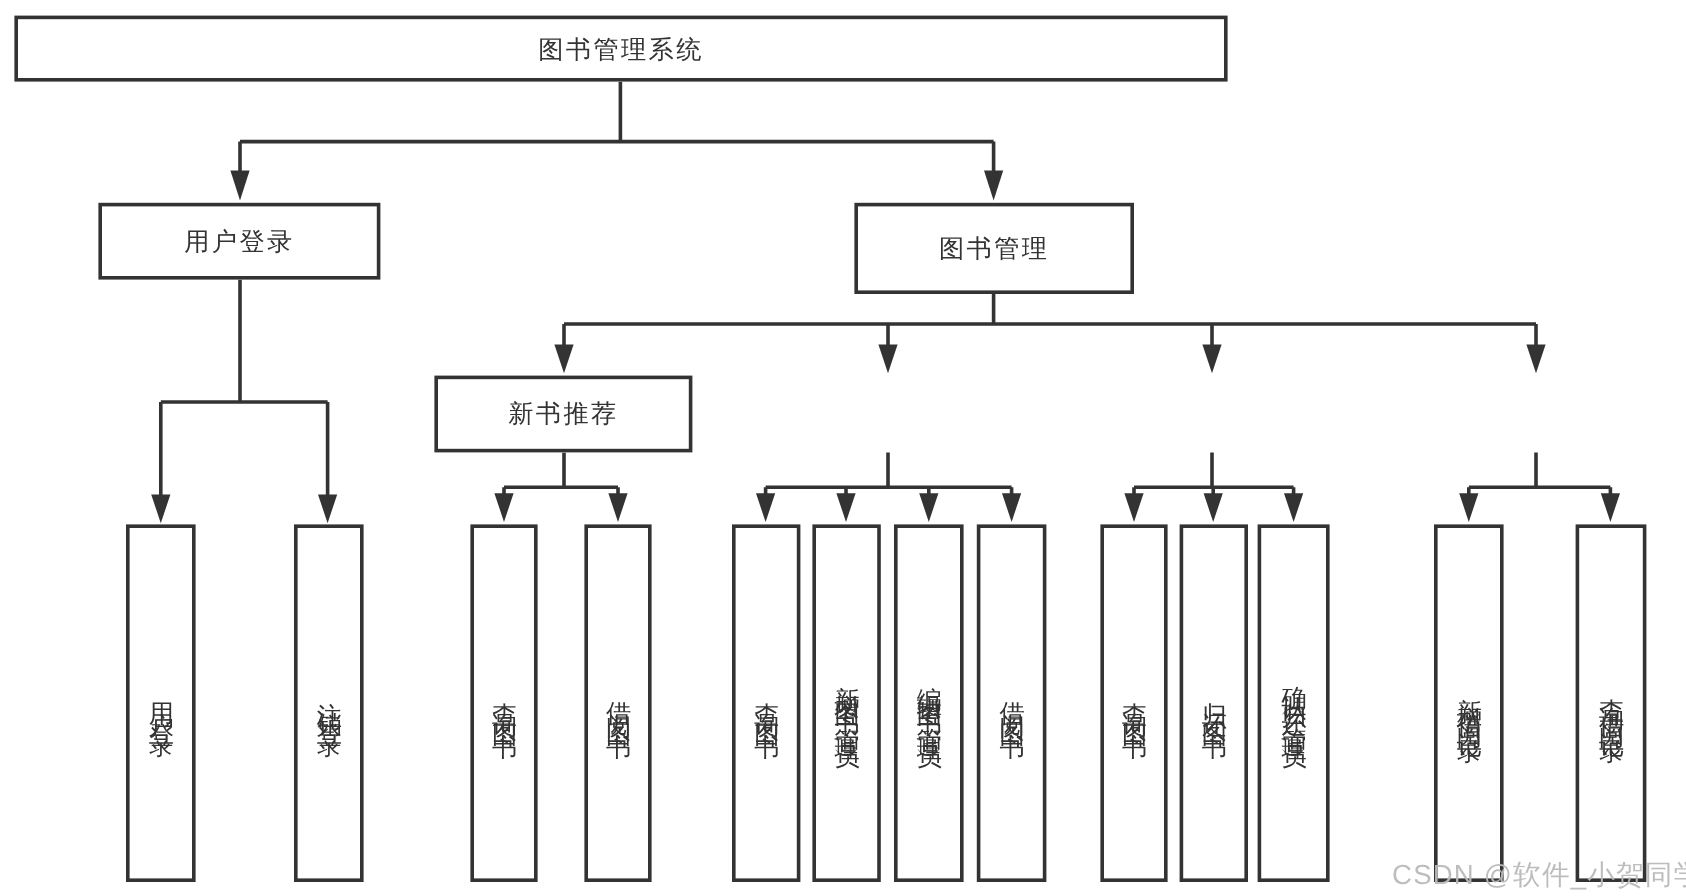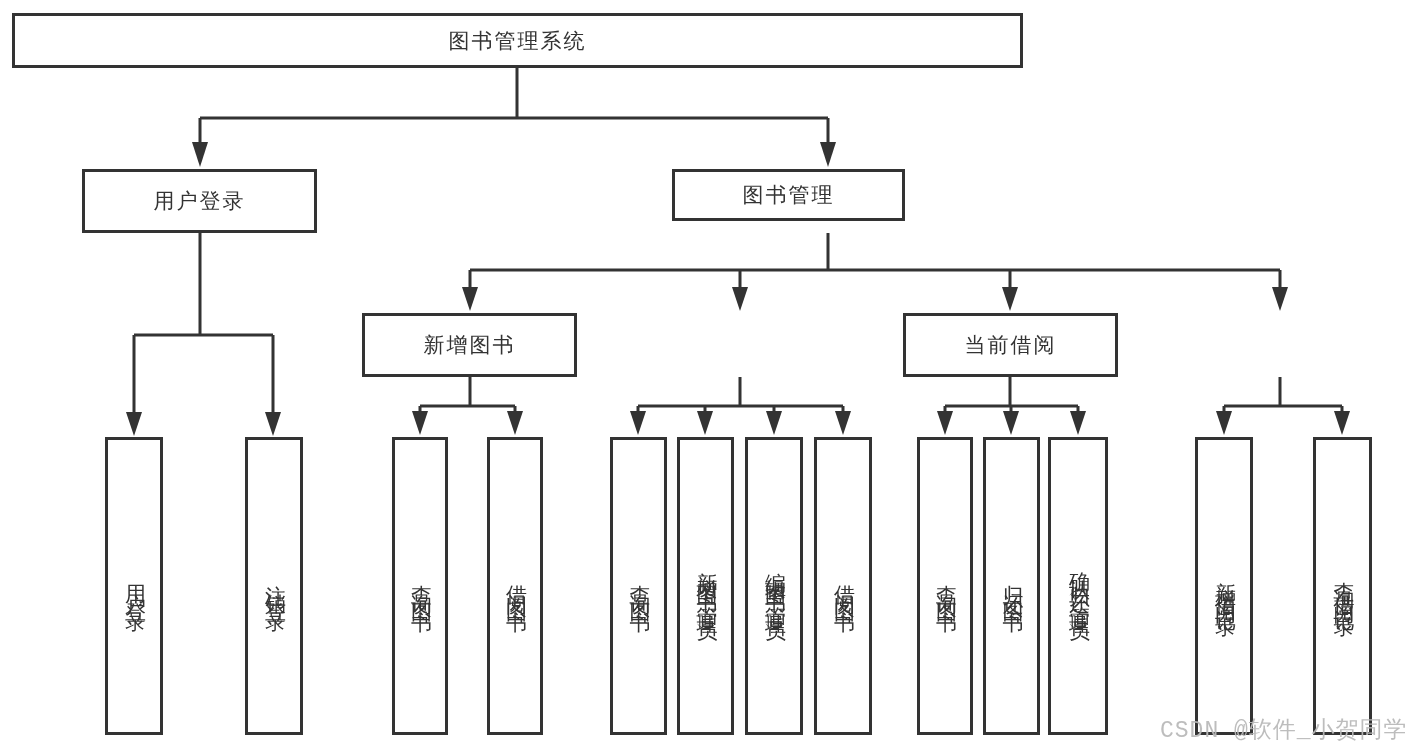--- a/index.html
+++ b/index.html
@@ -1,20 +1,20 @@
 <!DOCTYPE html>
 <html><head>
 <meta charset="utf-8">
 <style>
   html,body{margin:0;padding:0;background:#ffffff;}
   .canvas{
     position:relative;
     width:1405px;height:747px;
     background:#ffffff;
-    font-family:Liberation Mono, monospace;
+    font-family:Liberation Sans, sans-serif;
     overflow:hidden;
   }
   .connectors{position:absolute;left:0;top:0;width:1405px;height:747px;}
   .node{
     position:absolute;
     box-sizing:border-box;
     border:3px solid #333333;
     background:#ffffff;
     display:flex;
     align-items:center;
@@ -97,36 +97,33 @@
     </g>
   </svg>
 
   <div class="node hnode" style="left:12px;top:13px;width:1011px;height:55px">
     <span>图书管理系统</span>
   </div>
 
   <div class="node hnode" style="left:82px;top:169px;width:235px;height:64px">
     <span>用户登录</span>
   </div>
-  <div class="node hnode" style="left:672px;top:169px;width:233px;height:52px">
+  <div class="node hnode" style="left:712px;top:169px;width:233px;height:76px">
     <span>图书管理</span>
   </div>
 
   <div class="node vnode" style="left:105px;top:437px;width:58px;height:298px">
     <span>用户登录</span>
   </div>
   <div class="node vnode" style="left:245px;top:437px;width:58px;height:298px">
     <span>注销登录</span>
   </div>
 
   <div class="node hnode" style="left:362px;top:313px;width:215px;height:64px">
-    <span>新增图书</span>
-  </div>
-  <div class="node hnode" style="left:903px;top:313px;width:215px;height:64px">
-    <span>当前借阅</span>
+    <span>新书推荐</span>
   </div>
 
   <div class="node vnode" style="left:392px;top:437px;width:56px;height:298px">
     <span>查询图书</span>
   </div>
   <div class="node vnode" style="left:487px;top:437px;width:56px;height:298px">
     <span>借阅图书</span>
   </div>
 
   <div class="node vnode" style="left:610px;top:437px;width:57px;height:298px">

